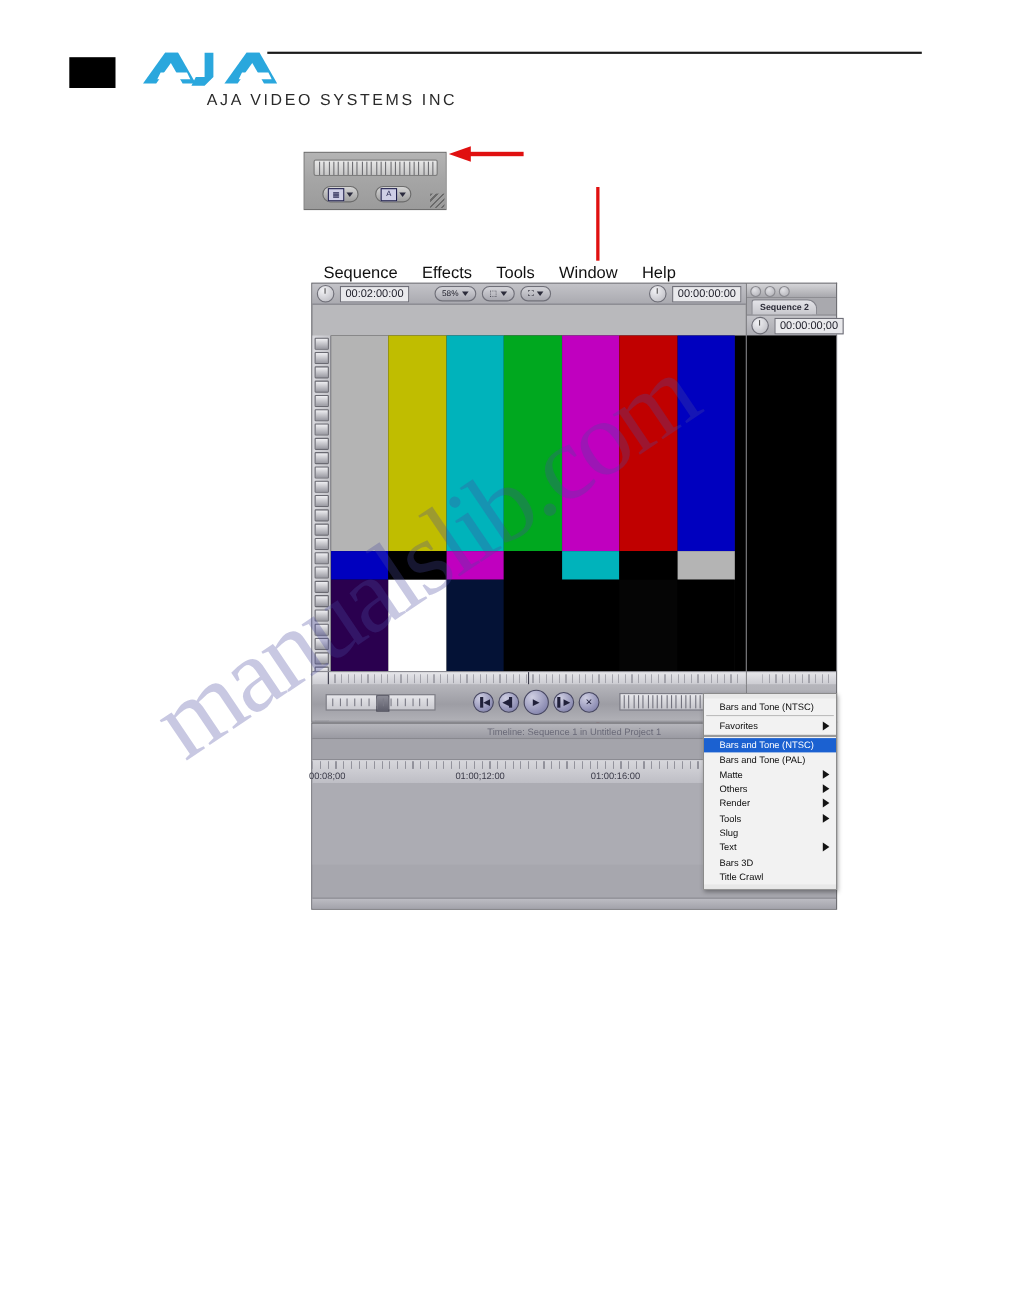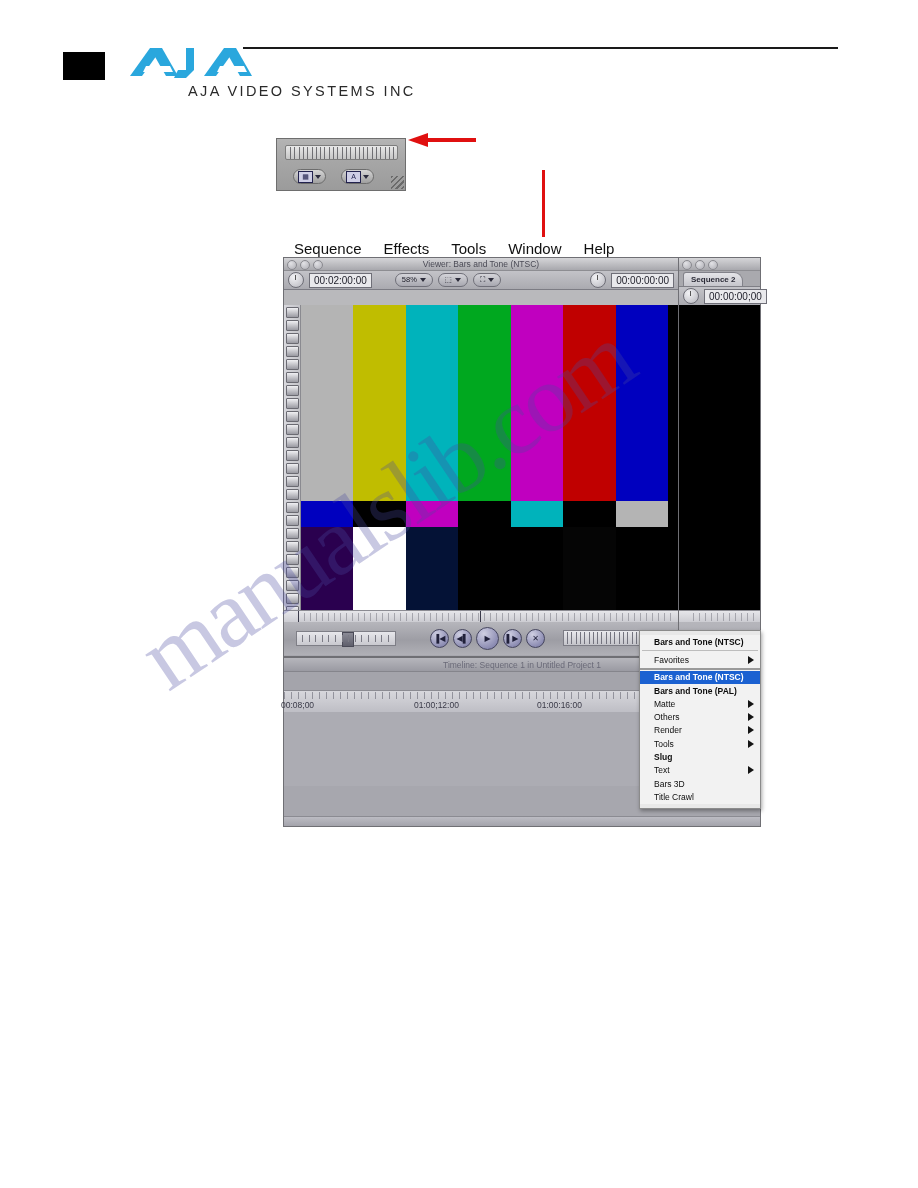--- a/index.html
+++ b/index.html
@@ -178,21 +178,21 @@
   .tl-bodylight{position:absolute;left:0;top:0;right:0;height:74px;background:#acacb3;}
   .tl-bottom{position:absolute;left:0;bottom:0;right:0;height:9px;
     background:linear-gradient(180deg,#bcbcc3,#a3a3ab);border-top:1px solid #8b8b92;}
 
   
   #effects-menu{position:absolute;left:639px;top:630px;width:122px;
     background:#f2f2f2;border:1px solid #8b8b8b;box-sizing:border-box;
     box-shadow:1px 2px 4px rgba(0,0,0,.35);}
   .mrow{height:13.3px;display:flex;align-items:center;padding:0 7px 0 14px;
     font-size:8.5px;color:#0c0c0c;white-space:nowrap;position:relative;}
-  .mrow.bold{font-weight:bold;text-align:right;}
+  .mrow.bold{font-weight:normal;text-align:right;}
   .mrow.sel{background:#1b61d1;color:#fff;}
   .msep{height:1px;background:#bdbdbd;margin:2px 2px;}
   .msep.dark{height:2px;background:#9a9a9a;margin:1px 0;}
   .marrow{position:absolute;right:6px;top:50%;transform:translateY(-50%);
     width:0;height:0;border-top:4px solid transparent;border-bottom:4px solid transparent;
     border-left:6px solid #141414;}
   .menu-cap{height:4px;background:#e8e8e8;}
 
   
   #watermark{position:absolute;left:150px;top:470px;width:640px;height:400px;
@@ -277,28 +277,20 @@
 
   <div class="menubar">
     <div class="mi">Sequence</div>
     <div class="mi">Effects</div>
     <div class="mi">Tools</div>
     <div class="mi">Window</div>
     <div class="mi">Help</div>
   </div>
 
   <div class="viewer-win">
-    <div class="win-title">
-      <div class="wbtns">
-        <div class="wbtn"></div>
-        <div class="wbtn"></div>
-        <div class="wbtn"></div>
-      </div>
-      <div class="t">Viewer: Bars and Tone (NTSC)</div>
-    </div>
 
 
     <div class="ctrlrow">
       <div class="dial"></div>
       <div class="tcfield">00:02:00:00</div>
       <div class="pillbtn" style="margin-left:18px;">
         <span>58%</span>
         <span class="caret"></span>
       </div>
       <div class="pillbtn">

